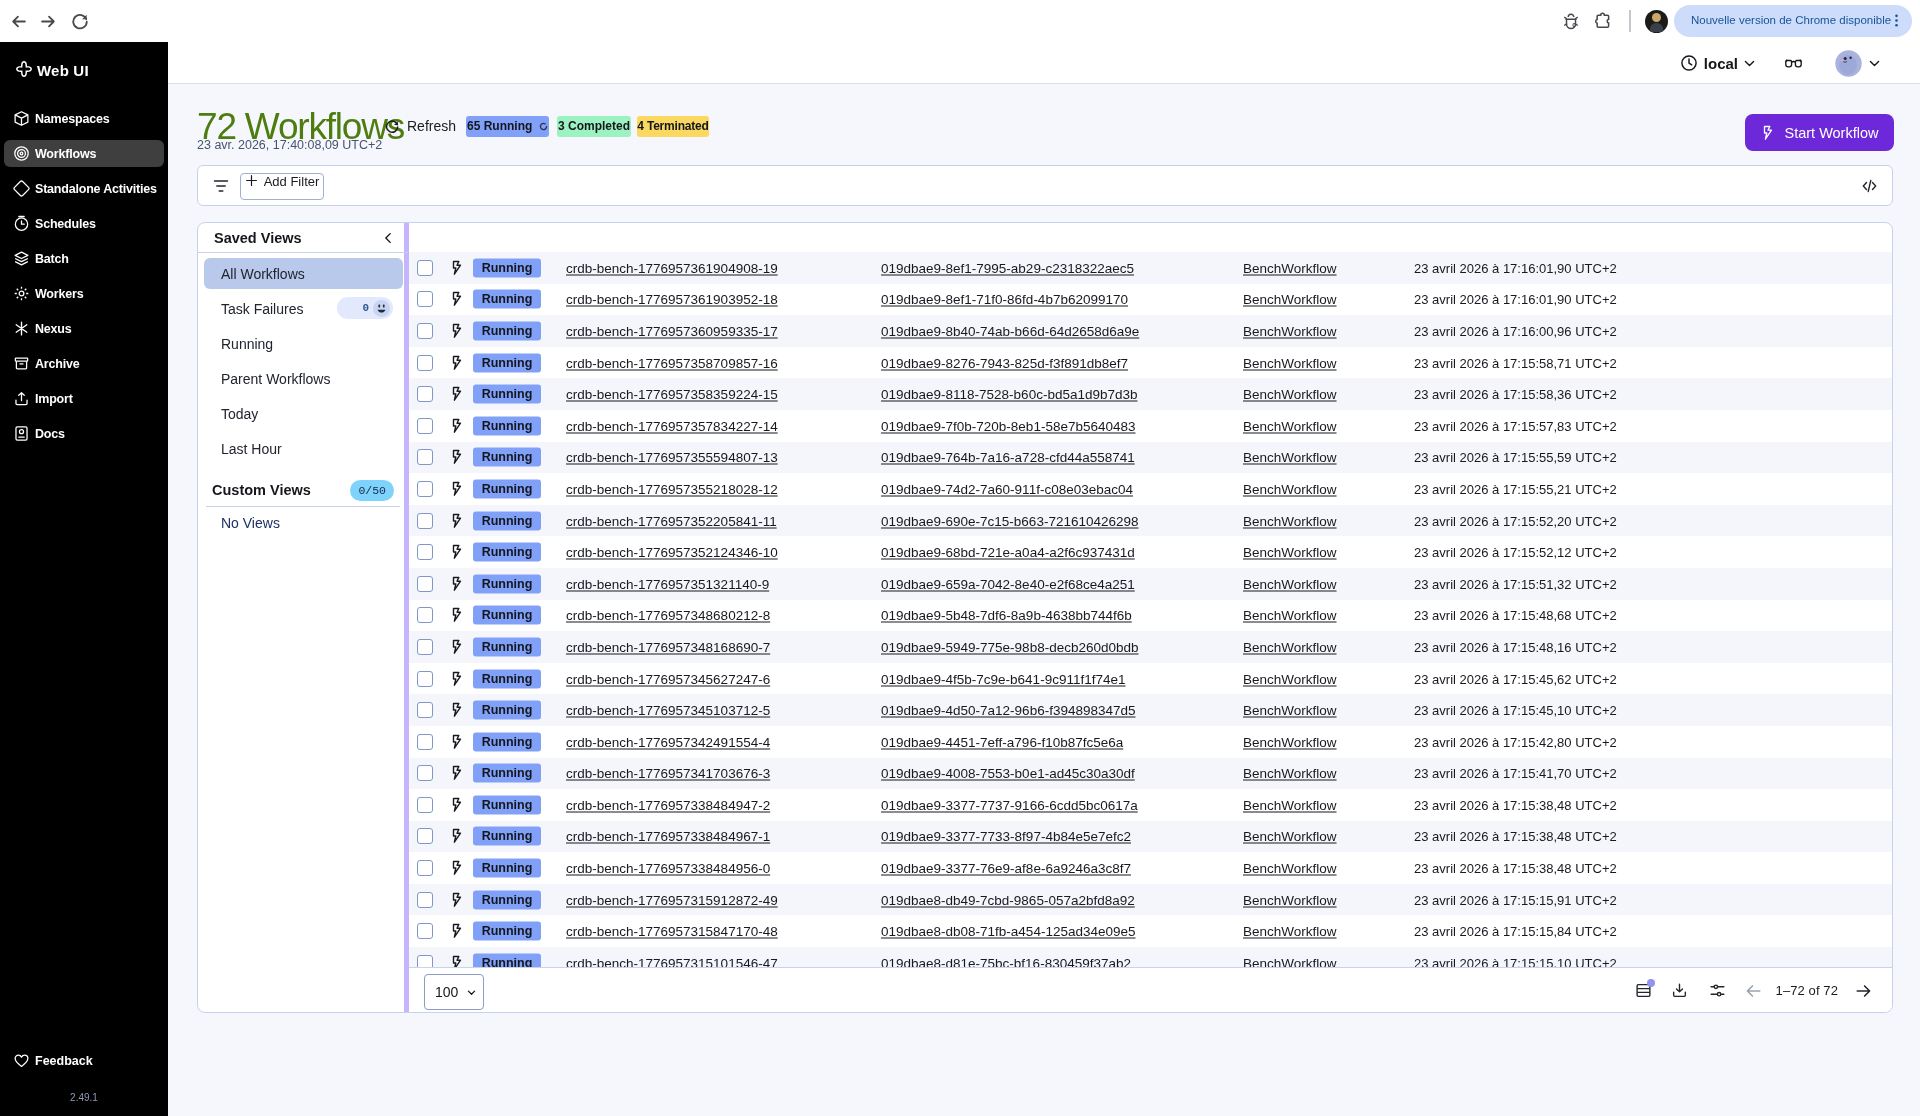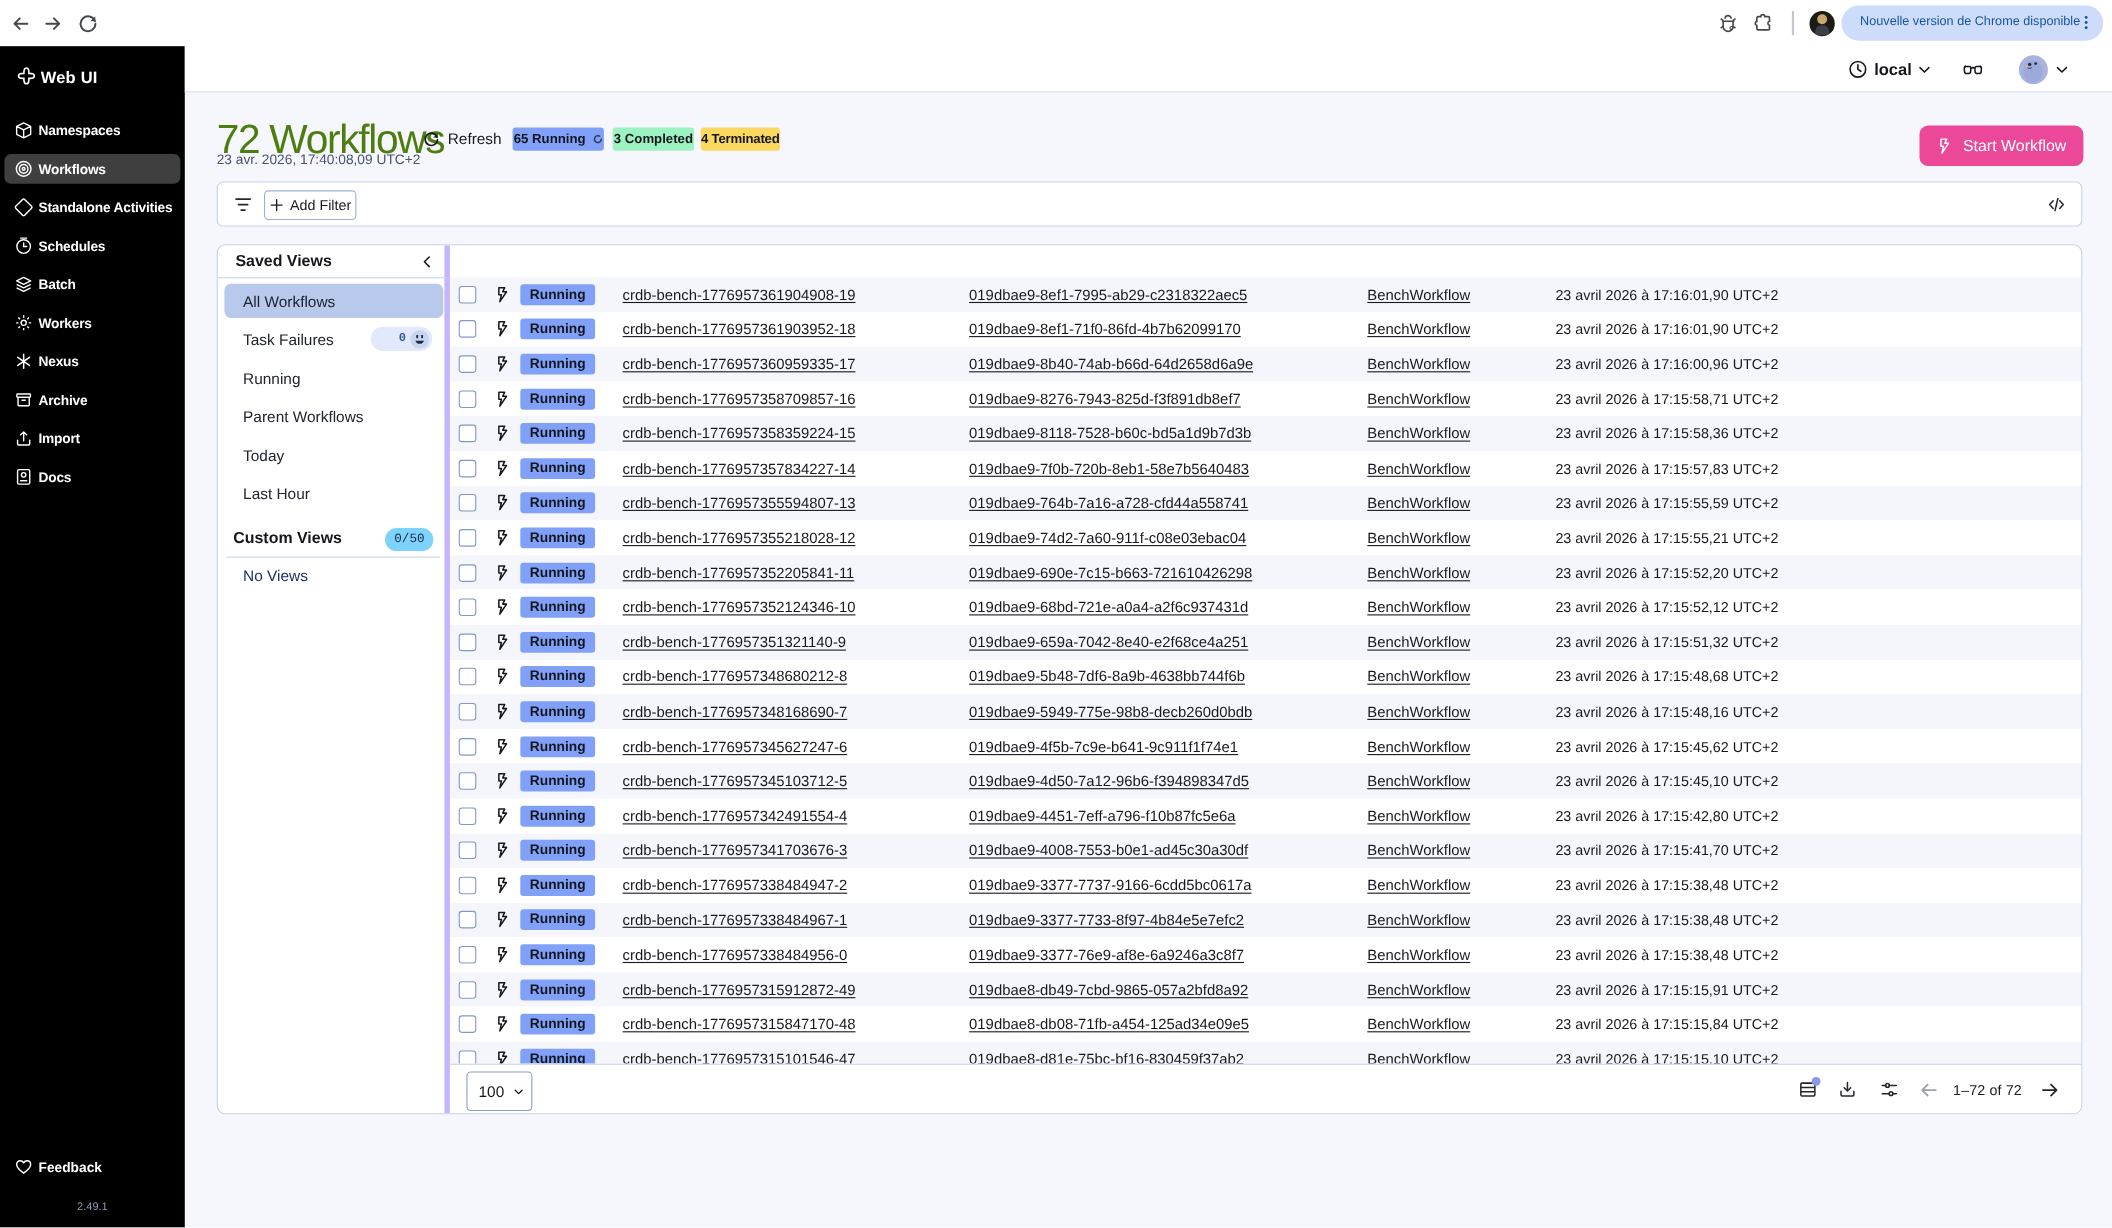--- a/index.html
+++ b/index.html
@@ -35,25 +35,25 @@
 
 #h1{position:absolute;left:197px;top:106px;font-size:37px;font-weight:400;color:#4d7c0f;letter-spacing:-1.2px}
 #hdate{position:absolute;left:197px;top:138px;font-size:12.5px;color:#46536f;font-weight:500}
 #refresh{position:absolute;left:384px;top:118px;display:flex;align-items:center;color:#191b21}
 #refresh span{margin-left:7px;font-size:14px;font-weight:500}
 .badge{background:#81a1f8;border-radius:3px;color:#13161c;font-weight:700;}
 .hbadge{position:absolute;top:116px;height:21px;line-height:21px;font-size:12px;text-align:center;display:inline-flex;align-items:center;justify-content:center}
 #b-run{left:466px;width:83px;background:#81a1f8}
 #b-comp{left:557px;width:74px;background:#9cf2c1}
 #b-term{left:637px;width:72px;background:#fbd860;letter-spacing:-.2px}
-#startbtn{position:absolute;left:1745px;top:114px;width:149px;height:37px;background:#ec4899;border-radius:8px;color:#fff;display:flex;align-items:center;justify-content:center}
+#startbtn{position:absolute;left:1745px;top:114px;width:149px;height:37px;background:#6d28d9;border-radius:8px;color:#fff;display:flex;align-items:center;justify-content:center}
 #startbtn span{font-size:14.5px;font-weight:500;margin-left:8px}
 
 #fbar{position:absolute;left:197px;top:165px;width:1696px;height:41px;background:#fff;border:1px solid #c5d2eb;border-radius:6px;}
-#fbtn{position:absolute;left:42px;top:7px;width:84px;height:27px;border:1px solid #9db0d4;border-radius:4px;display:flex;align-items:center;justify-content:center;color:#191b21}
+#fbtn{position:absolute;left:42px;top:7px;width:84px;height:27px;border:1px solid #9db0d4;border-radius:4px;display:flex;justify-content:center;color:#191b21}
 #fbtn span{font-size:13px;font-weight:500;margin-left:6px}
 
 #card{position:absolute;left:197px;top:222px;width:1696px;height:791px;background:#fff;border:1px solid #c5d2eb;border-radius:8px;overflow:hidden}
 #views{position:absolute;left:0;top:0;width:211px;height:789px;border-right:5px solid #c4b5fd}
 #vhead{position:absolute;left:0;top:0;width:210px;height:30px;border-bottom:1px solid #c9d4ec}
 #vhead b{position:absolute;left:16px;top:7px;font-size:14.5px;color:#15171c}
 .vitem{position:absolute;left:6px;width:199px;height:31px;border-radius:6px;display:flex;align-items:center;font-size:14px;color:#20242e}
 .vitem span{margin-left:17px}
 .vsel{background:#b9c9ec}
 .vpill{position:absolute;right:10px;top:4px;height:22px;border-radius:11px;background:#e2e9fc;font-family:"Liberation Mono",monospace;font-size:11px;color:#2f5793;display:flex;align-items:center;padding:0 3px 0 8px}

